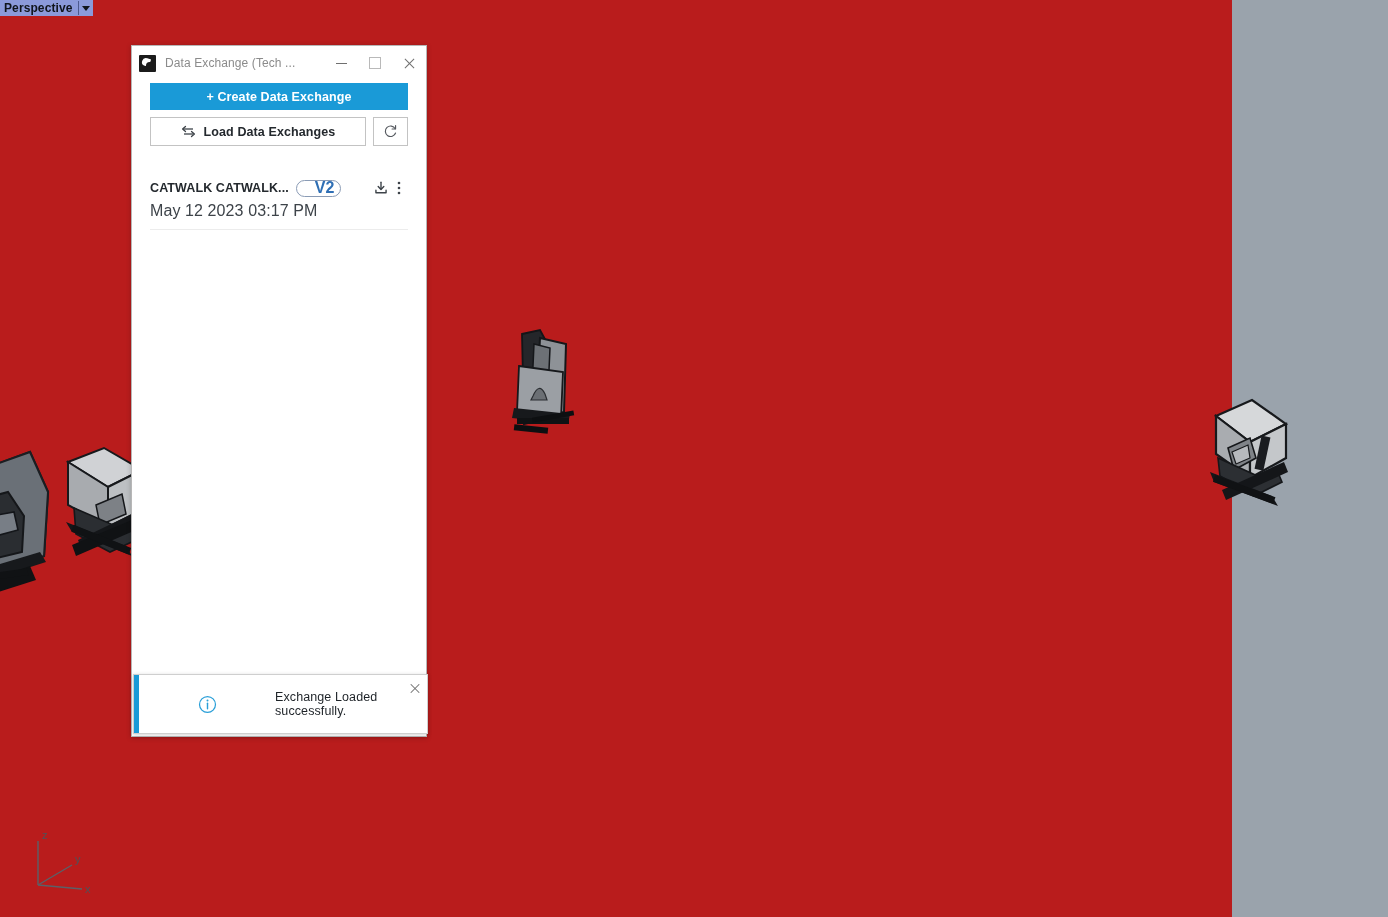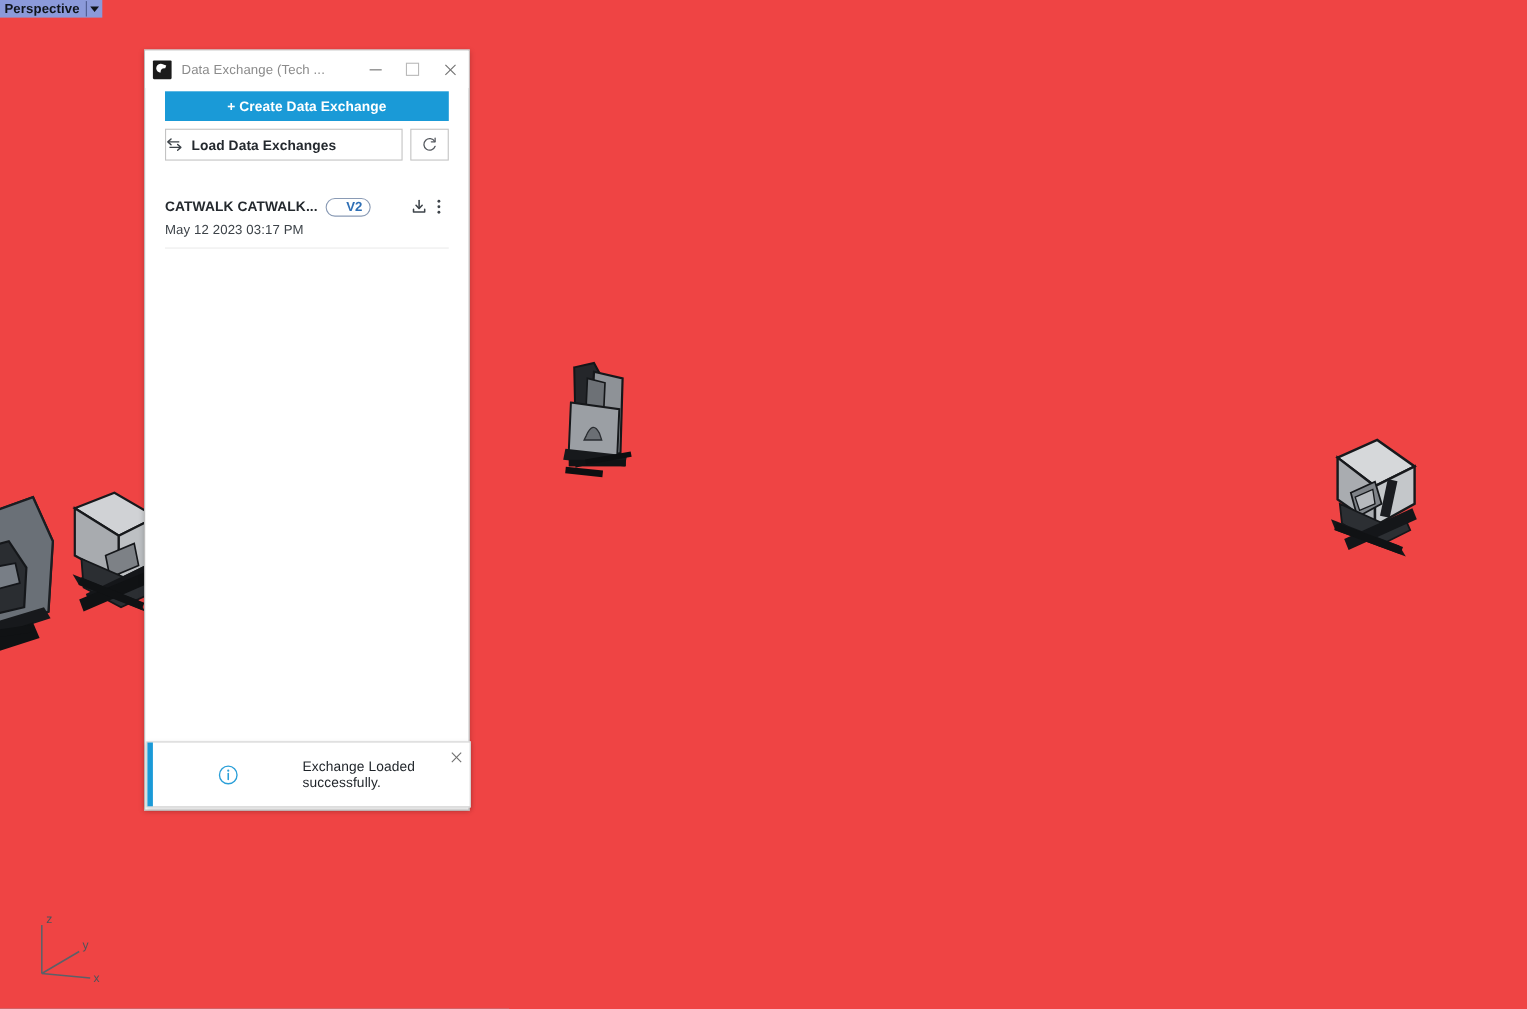--- a/index.html
+++ b/index.html
@@ -12,23 +12,23 @@
     overflow: hidden;
     font-family: "Liberation Sans", sans-serif;
     background: #9aa3ac;
     position: relative;
   }
 
   
   #viewport {
     position: absolute;
     left: 0; top: 0;
-    width: 1388px;
+    width: 1232px;
     height: 917px;
-    background: #ef4444;
+    background: #b91c1c;
   }
 
   
   #perspective-label {
     position: absolute;
     left: 0px;
     top: 0px;
     height: 16px;
     display: flex;
     align-items: center;
@@ -208,20 +208,21 @@
     margin-top: 7px;
     gap: 7px;
   }
   #load-btn {
     flex: 1;
     height: 27px;
     background: #ffffff;
     border: 1px solid #c3c3c3;
     display: flex;
     align-items: center;
+    justify-content: center;
     gap: 8px;
     font-size: 12.5px;
     font-weight: 600;
     color: #24292e;
     cursor: pointer;
     font-family: "Liberation Sans", sans-serif;
     letter-spacing: 0.1px;
   }
   #refresh-btn {
     width: 33px;
@@ -254,38 +255,38 @@
     font-weight: 700;
     color: #24292e;
     white-space: nowrap;
     letter-spacing: 0.1px;
   }
   .ex-version {
     margin-left: 7px;
     border: 1px solid #8a9bb5;
     border-radius: 9px;
     padding: 0px 6px 1px 18px;
-    font-size: 12px;
+    font-size: 16px;
     color: #2f6fb5;
     font-weight: 600;
     line-height: 14px;
   }
   .ex-spacer { flex: 1; }
   .ex-icon-btn {
     width: 18px;
     height: 20px;
     display: flex;
     align-items: center;
     justify-content: center;
     cursor: pointer;
     flex: none;
   }
   .ex-date {
     margin-top: 4px;
-    font-size: 12px;
+    font-size: 16px;
     color: #3d4349;
     letter-spacing: 0.1px;
   }
 
   
   #toast {
     position: absolute;
     left: 1px;
     top: 628px;
     width: 293px;

